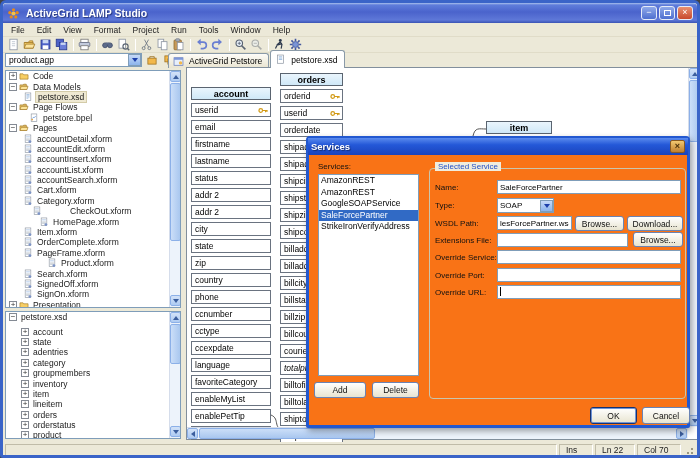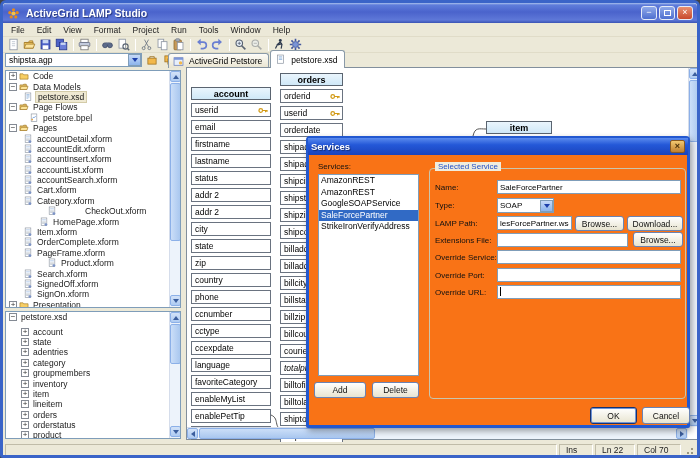--- a/index.html
+++ b/index.html
@@ -302,21 +302,21 @@
             <g stroke="#44599E" stroke-width="2">
               <path d="M8 1v3M8 12v3M1 8h3M12 8h3M3 3l2 2M11 11l2 2M11 5l2-2M3 13l2-2"></path>
             </g>
           </svg>
         </span>
       </span>
     </div>
 
   <div class="abs subbar">
     <div class="abs combo">
-      <span class="cval">shipsta.agp</span>
+      <span class="cval">product.agp</span>
       <span class="combo-btn">
           <span class="arrow-down"></span>
         </span>
     </div>
     <div class="abs quick" id="quickicons" style="left:142px;">
         <span class="qbtn">
           <span class="ticon">
             <svg width="12" height="12" viewBox="0 0 16 16">
               <rect x="2.5" y="5.5" width="11" height="8" fill="#F2B84B" stroke="#9A6E1C"></rect>
               <path d="M5 5.5v-2h6v2" fill="none" stroke="#9A6E1C"></path>
@@ -497,21 +497,21 @@
           <span class="ticon">
             <svg width="10" height="10" viewBox="0 0 16 16">
               <rect x="3.5" y="1.5" width="9" height="12" fill="#fff" stroke="#8A93A0"></rect>
               <rect x="5" y="3.5" width="6" height="2" fill="#C3D6EE"></rect>
               <path d="M5 8h6M5 10h6" stroke="#9AA6B4"></path>
               <circle cx="11" cy="12" r="2.2" fill="#7C94C8"></circle>
             </svg>
           </span>
           <span class="lbl">Category.xform</span>
         </div>
-        <div class="trow" style="padding-left: 15px; gap: 24px;">
+        <div class="trow" style=" gap: 24px;">
           <span style="width: 2px;"></span>
           <span class="ticon">
             <svg width="10" height="10" viewBox="0 0 16 16">
               <rect x="3.5" y="1.5" width="9" height="12" fill="#fff" stroke="#8A93A0"></rect>
               <rect x="5" y="3.5" width="6" height="2" fill="#C3D6EE"></rect>
               <path d="M5 8h6M5 10h6" stroke="#9AA6B4"></path>
               <circle cx="11" cy="12" r="2.2" fill="#7C94C8"></circle>
             </svg>
           </span>
           <span class="lbl">CheckOut.xform</span>
@@ -806,21 +806,21 @@
     <input class="dinput" style="left: 188px; top: 41px; width: 184px;" readonly="" value="SaleForcePartner">
 
     <span class="dlabel" style="left:126px;top:62px;">Type:</span>
     <div class="dcombo" style="left:188px;top:59px;width:57px;">
       <span class="cval">SOAP</span>
       <span class="combo-btn">
           <span class="arrow-down"></span>
         </span>
     </div>
 
-    <span class="dlabel" style="left:126px;top:80px;">LAMP Path:</span>
+    <span class="dlabel" style="left:126px;top:80px;">WSDL Path:</span>
     <input class="dinput" style="left: 188px; top: 77px; width: 75px;" readonly="" value="lesForcePartner.wsdl">
     <button class="xpbtn" style="left:266px;top:77px;width:49px;height:15px;">Browse...</button>
     <button class="xpbtn" style="left:318px;top:77px;width:56px;height:15px;">Download...</button>
 
     <span class="dlabel" style="left:126px;top:97px;">Extensions File:</span>
     <input class="dinput" style="left: 188px; top: 94px; width: 131px;" readonly="">
     <button class="xpbtn" style="left:324px;top:93px;width:50px;height:15px;">Browse...</button>
 
     <span class="dlabel" style="left:126px;top:114px;">Override Service:</span>
     <input class="dinput" style="left: 188px; top: 111px; width: 184px;" readonly="">

